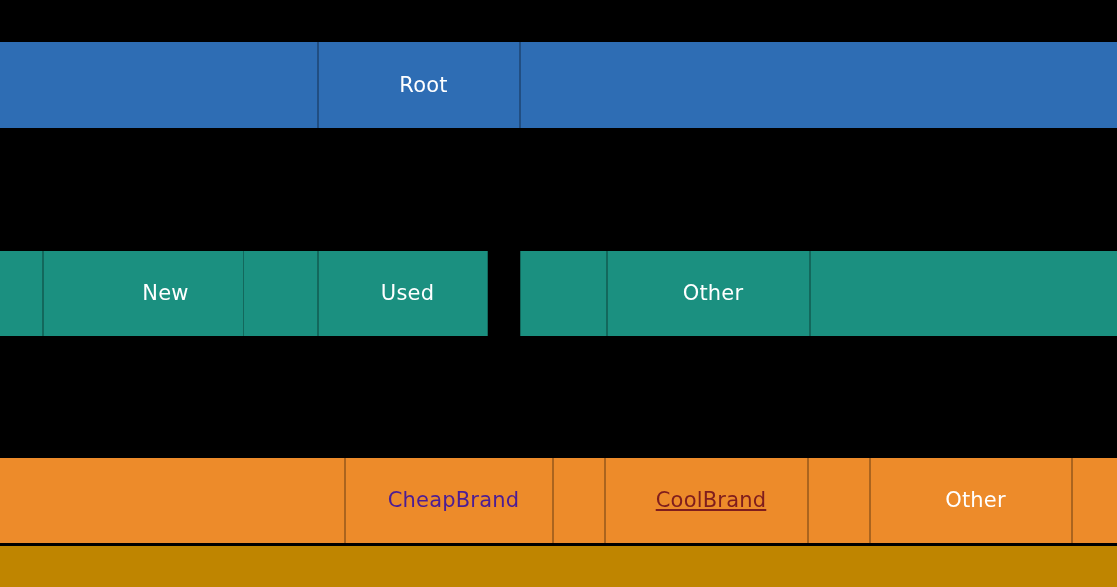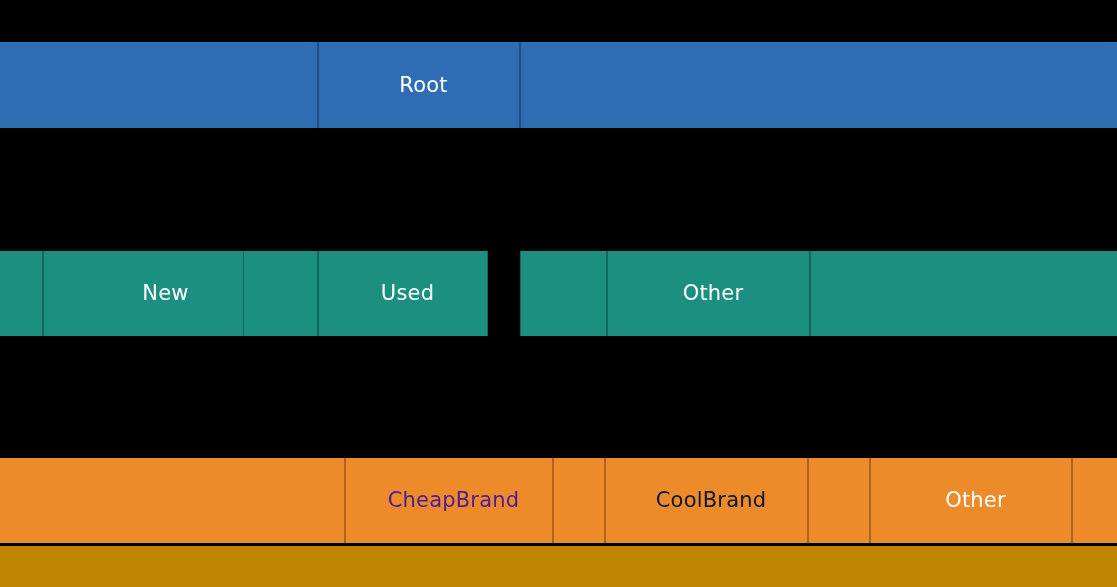--- a/index.html
+++ b/index.html
@@ -94,21 +94,21 @@
       <div class="icicle-node seam-right" style="left: 0px; width: 345px; background: rgb(237, 139, 42);">
         <span class="node-label" style="color: rgb(255, 255, 255);"></span>
       </div>
       <div class="icicle-node seam-left seam-right" style="left: 345px; width: 208px; background: rgb(237, 139, 42);">
         <span class="node-label" style="color: #4c1d95;">CheapBrand</span>
       </div>
       <div class="icicle-node seam-left seam-right" style="left: 553px; width: 52px; background: rgb(237, 139, 42);">
         <span class="node-label" style="color: rgb(255, 255, 255);"></span>
       </div>
       <div class="icicle-node seam-left seam-right" style="left: 605px; width: 203px; background: rgb(237, 139, 42);">
-        <span class="node-label" style="color: #0f172a;">CoolBrand</span>
+        <span class="node-label" style="color: #7f1d1d; text-decoration: underline;">CoolBrand</span>
       </div>
       <div class="icicle-node seam-left seam-right" style="left: 808px; width: 62px; background: rgb(237, 139, 42);">
         <span class="node-label" style="color: rgb(255, 255, 255);"></span>
       </div>
       <div class="icicle-node seam-left seam-right" style="left: 870px; width: 202px; background: rgb(237, 139, 42);">
         <span class="node-label" style="color: rgb(255, 255, 255);">Other</span>
       </div>
       <div class="icicle-node seam-left" style="left: 1072px; width: 45px; background: rgb(237, 139, 42);">
         <span class="node-label" style="color: rgb(255, 255, 255);"></span>
       </div>

